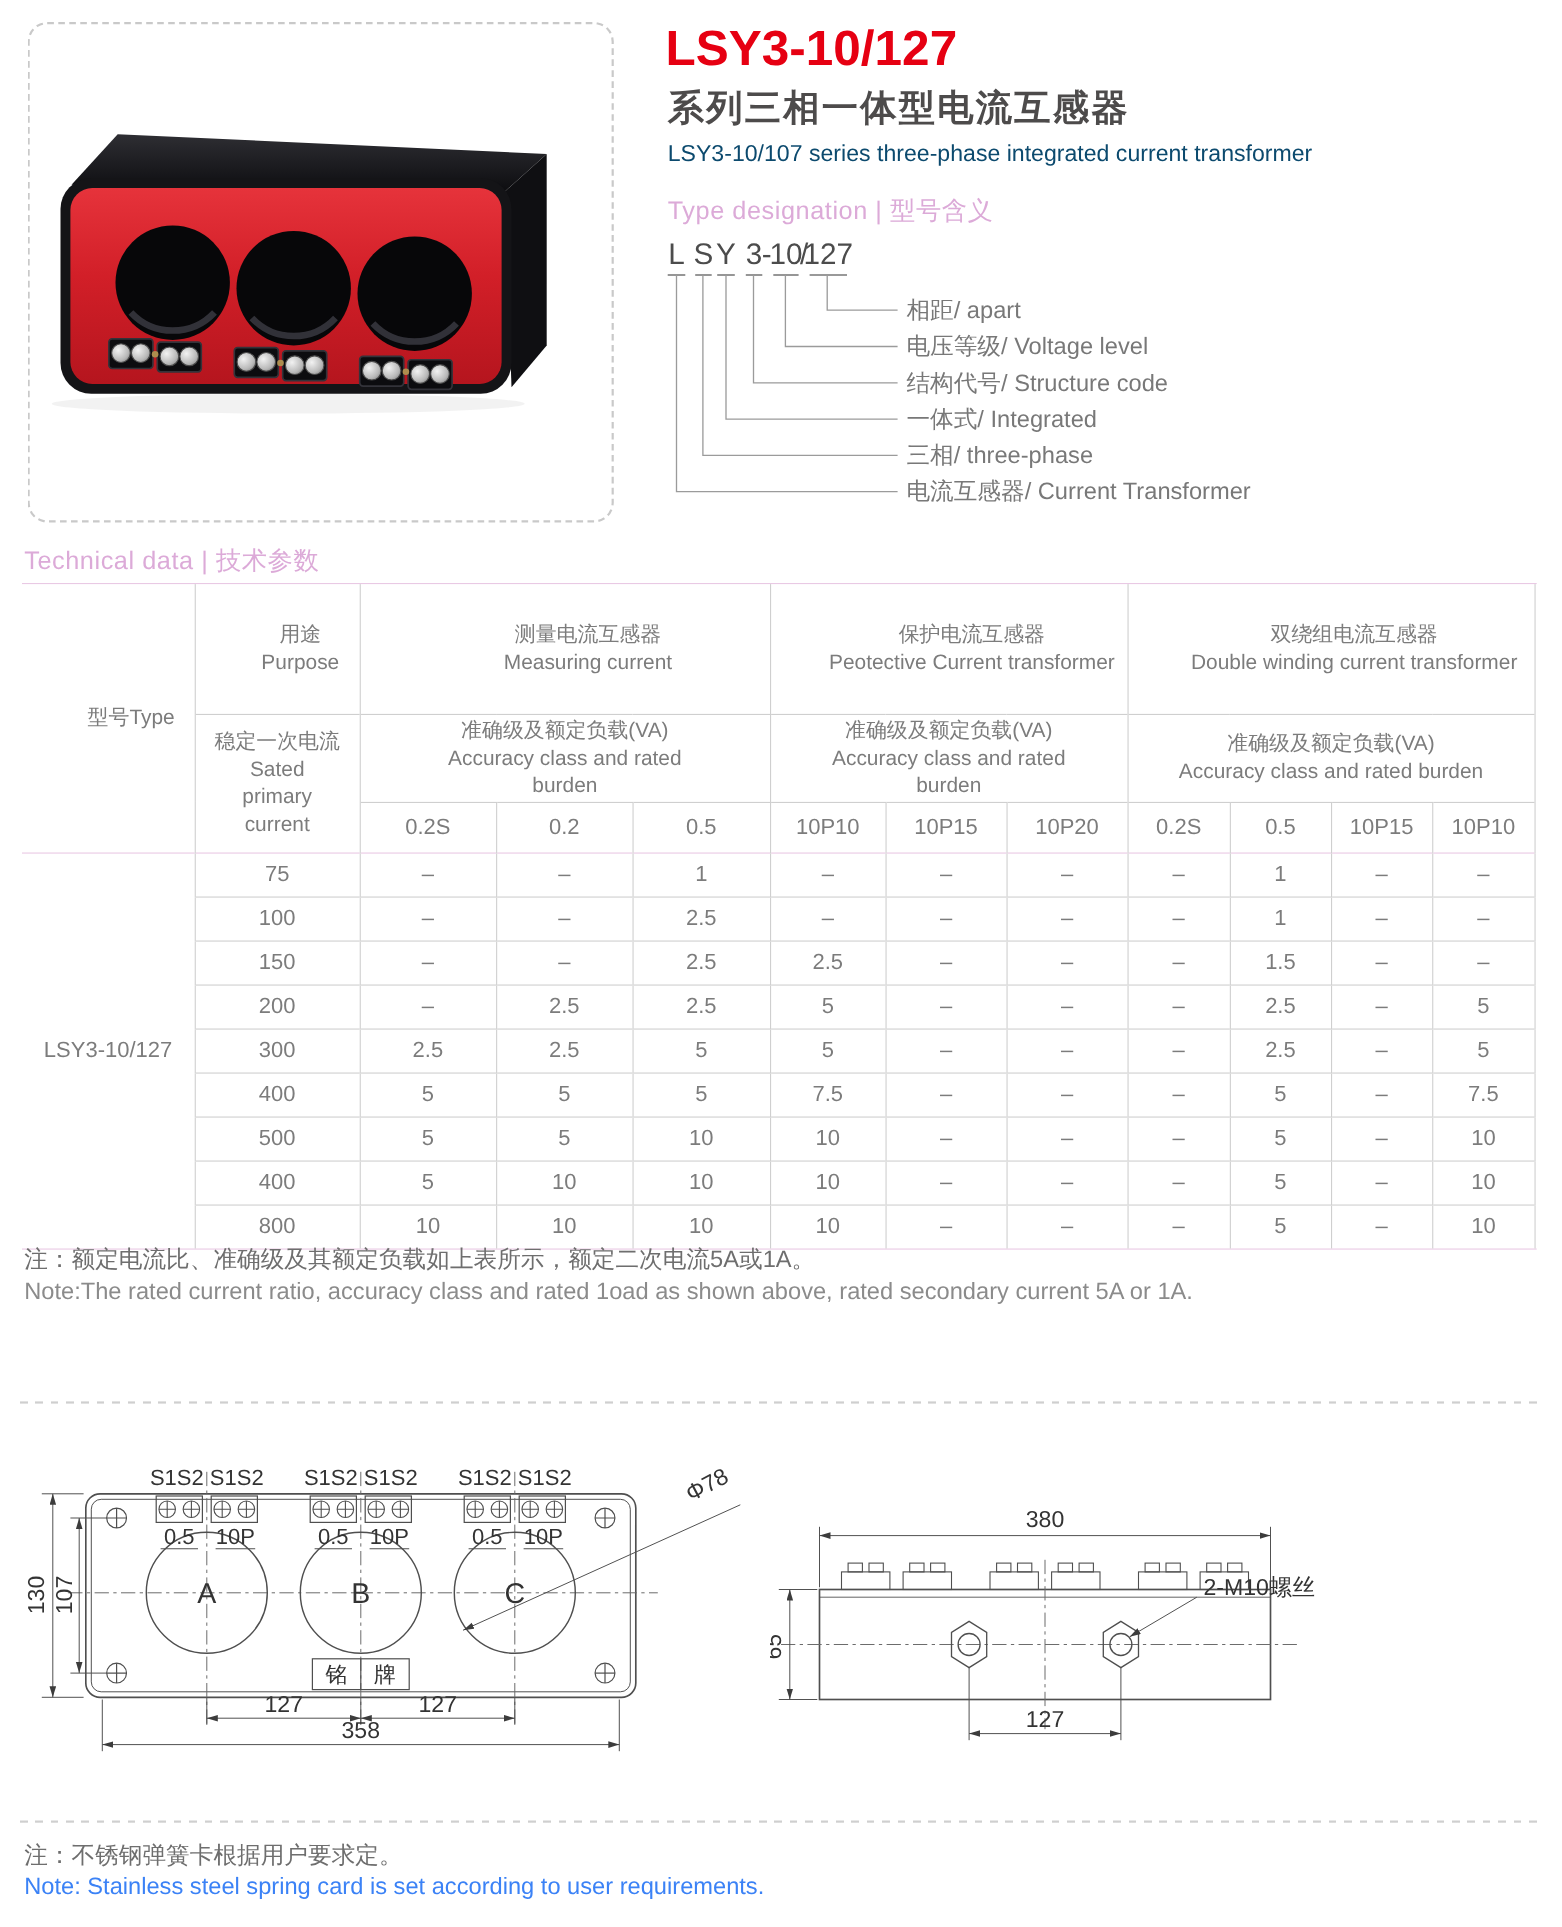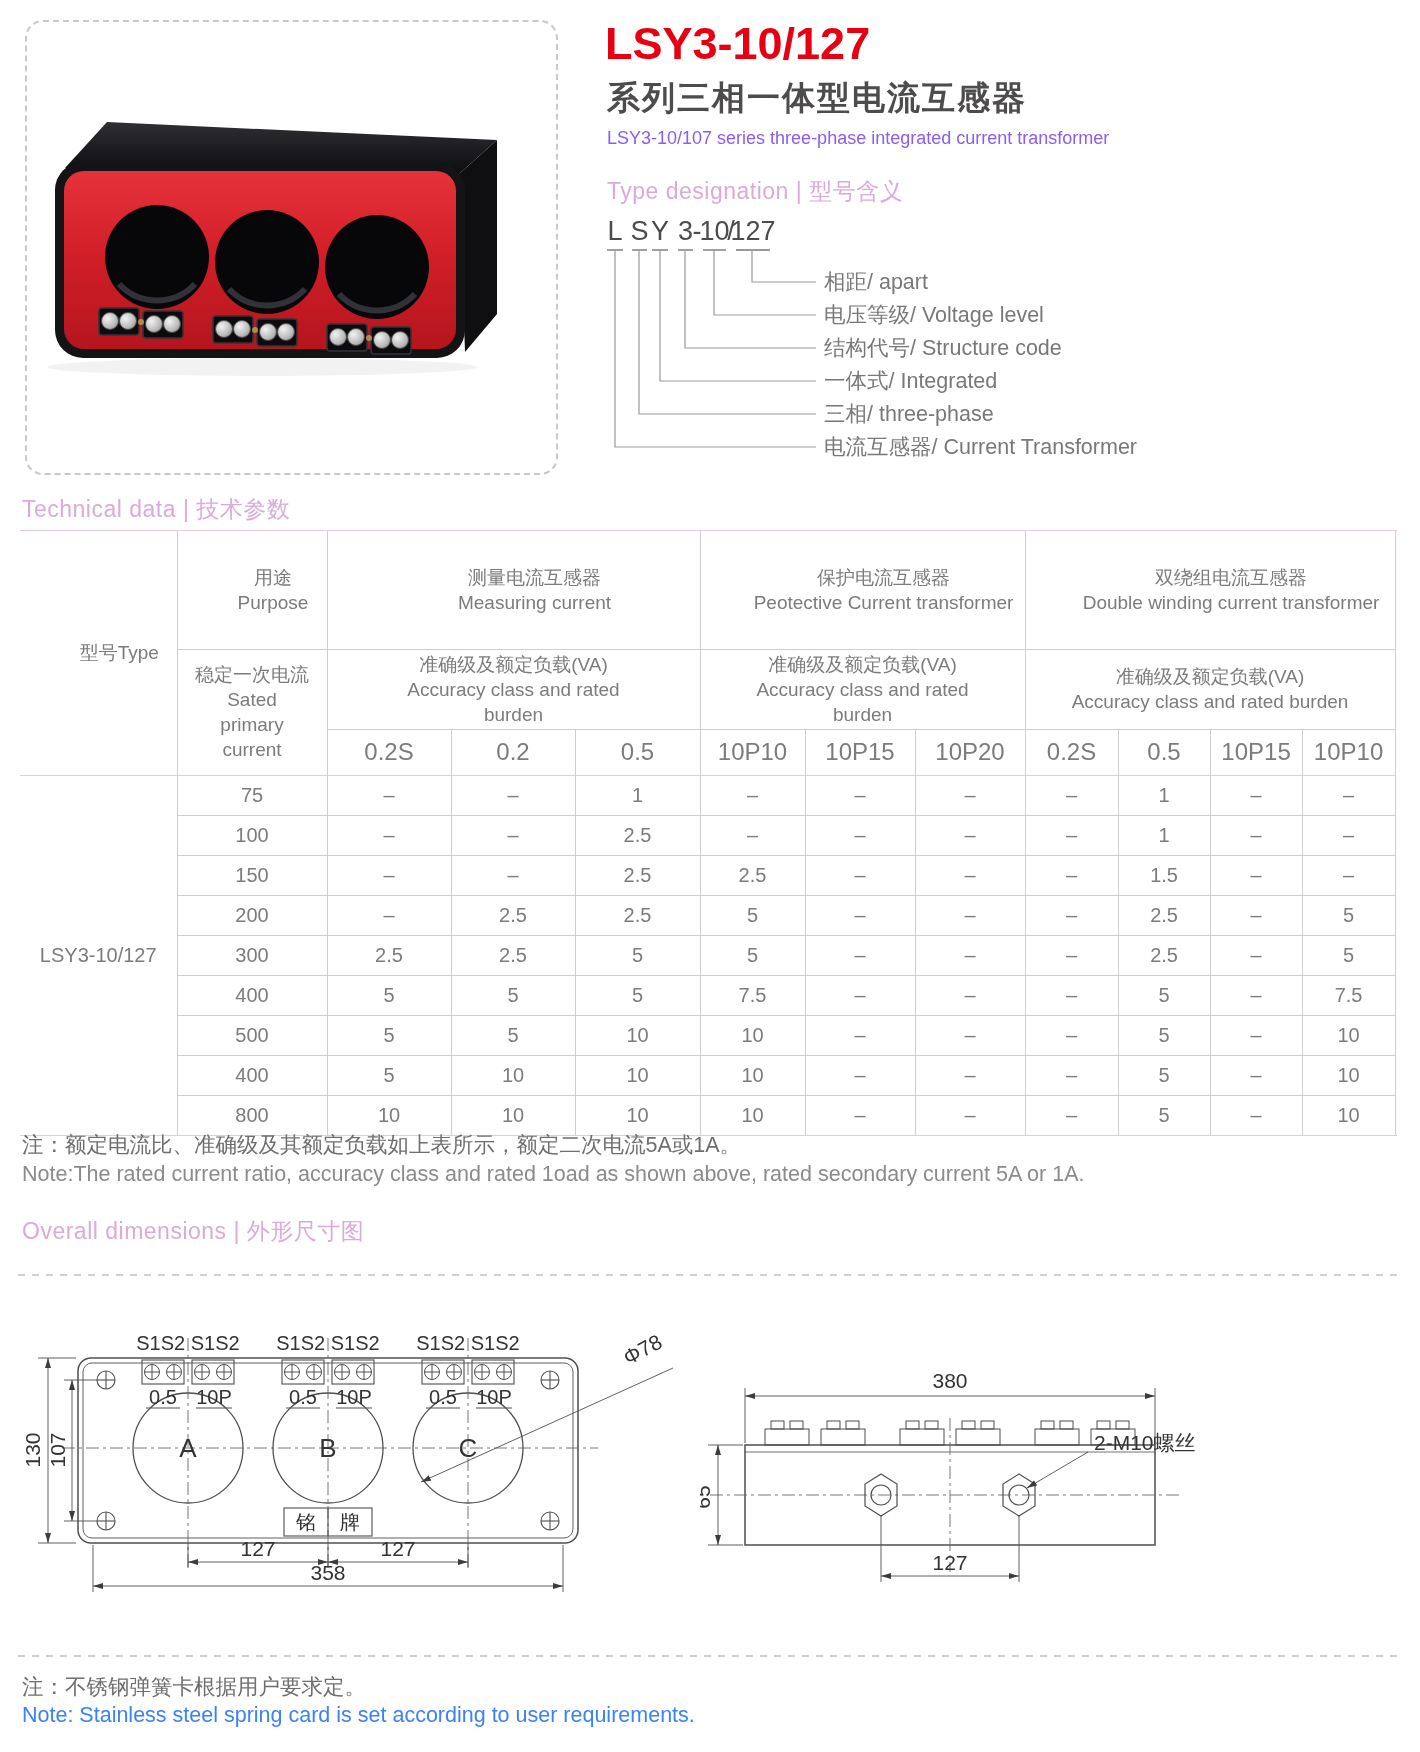--- a/index.html
+++ b/index.html
@@ -9,21 +9,21 @@
 
   
   .photo-box { position:absolute; left:25px; top:20px; width:533px; height:455px;
     border:2px dashed #c9c9c9; border-radius:18px; }
 
   
   .title { position:absolute; left:605px; top:18px; font-size:45px; font-weight:bold;
     color:#e60012; letter-spacing:0; }
   .sub-cn { position:absolute; left:607px; top:76px; font-size:33px; color:#4d4b4b;
     letter-spacing:2px;font-weight:bold; }
-  .sub-en { position:absolute; left:607px; top:128px; font-size:18px; color:#8b5cf6; }
+  .sub-en { position:absolute; left:607px; top:128px; font-size:21px; color:#0c4a6e; }
   .sec-heading { position:absolute; font-size:23px; color:#dcaad8; letter-spacing:0.5px; }
   .h-type { left:607px; top:176px; }
   .h-tech { left:22px; top:494px; }
   .h-dims { left:22px; top:1216px; }
 
   .type-diagram { position:absolute; left:600px; top:210px; }
 
   
   .table-wrap { position:absolute; left:20px; top:530px; width:1377px;
     border-top:1px solid #e9c9e4; border-bottom:1px solid #e9c9e4; }
@@ -31,21 +31,21 @@
   table.spec th, table.spec td { border-left:1px solid #cfcfcf; border-top:1px solid #cfcfcf;
     font-weight:normal; color:#7c7c7c; text-align:center; vertical-align:middle;
     font-size:19px; line-height:1.32; padding:2px 2px; }
   table.spec thead tr:first-child th { border-top:none; }
   table.spec .no-lb { border-left:none; }
   table.spec tr > *:last-child { border-right:1px solid #cfcfcf; }
   table.spec tbody tr:first-child td { border-top:1px solid #e9c9e4; }
   table.spec tbody td { height:40px; font-size:20px; }
   tr.r1 th { height:118px;padding-left:44px; }
   tr.r2 th { height:66px; }
-  tr.r3 th { height:46px; font-size:24px; }
+  tr.r3 th { height:46px; font-size:20px; }
   .model-cell { font-size:20px; }
   .acc-narrow { max-width:252px; margin:0 auto; }
 
   
   .note { position:absolute; left:22px; font-size:21.5px; }
   .note-cn1 { top:1130px; color:#6e6e6e; }
   .note-en1 { top:1162px; color:#8b8b8b; }
   .note-cn2 { top:1672px; color:#6e6e6e; }
   .note-en2 { top:1703px; color:#3b82f6; }
 
@@ -363,21 +363,20 @@
             <td>–</td>
             <td>10</td>
           </tr>
         </tbody>
     </table>
   </div>
 
   <div class="note note-cn1">注：额定电流比、准确级及其额定负载如上表所示，额定二次电流5A或1A。</div>
   <div class="note note-en1">Note:The rated current ratio, accuracy class and rated 1oad as shown above, rated secondary current 5A or 1A.</div>
 
-  <div class="sec-heading h-dims">Overall dimensions | 外形尺寸图</div>
   <div class="dash-sep sep1"></div>
 
   <svg class="drawing d-front" width="690" height="280" viewBox="0 0 690 280">
     <defs>
       <marker id="arF" markerWidth="12" markerHeight="8" refX="10" refY="3" orient="auto-start-reverse" markerUnits="userSpaceOnUse">
         <path d="M0,0 L10,3 L0,6 Z" fill="#3c3c3c"></path>
       </marker>
     </defs>
     <g stroke="#4f4f4f" fill="none">
       <rect x="60" y="28" width="500" height="185" rx="13" stroke-width="1.5"></rect>

